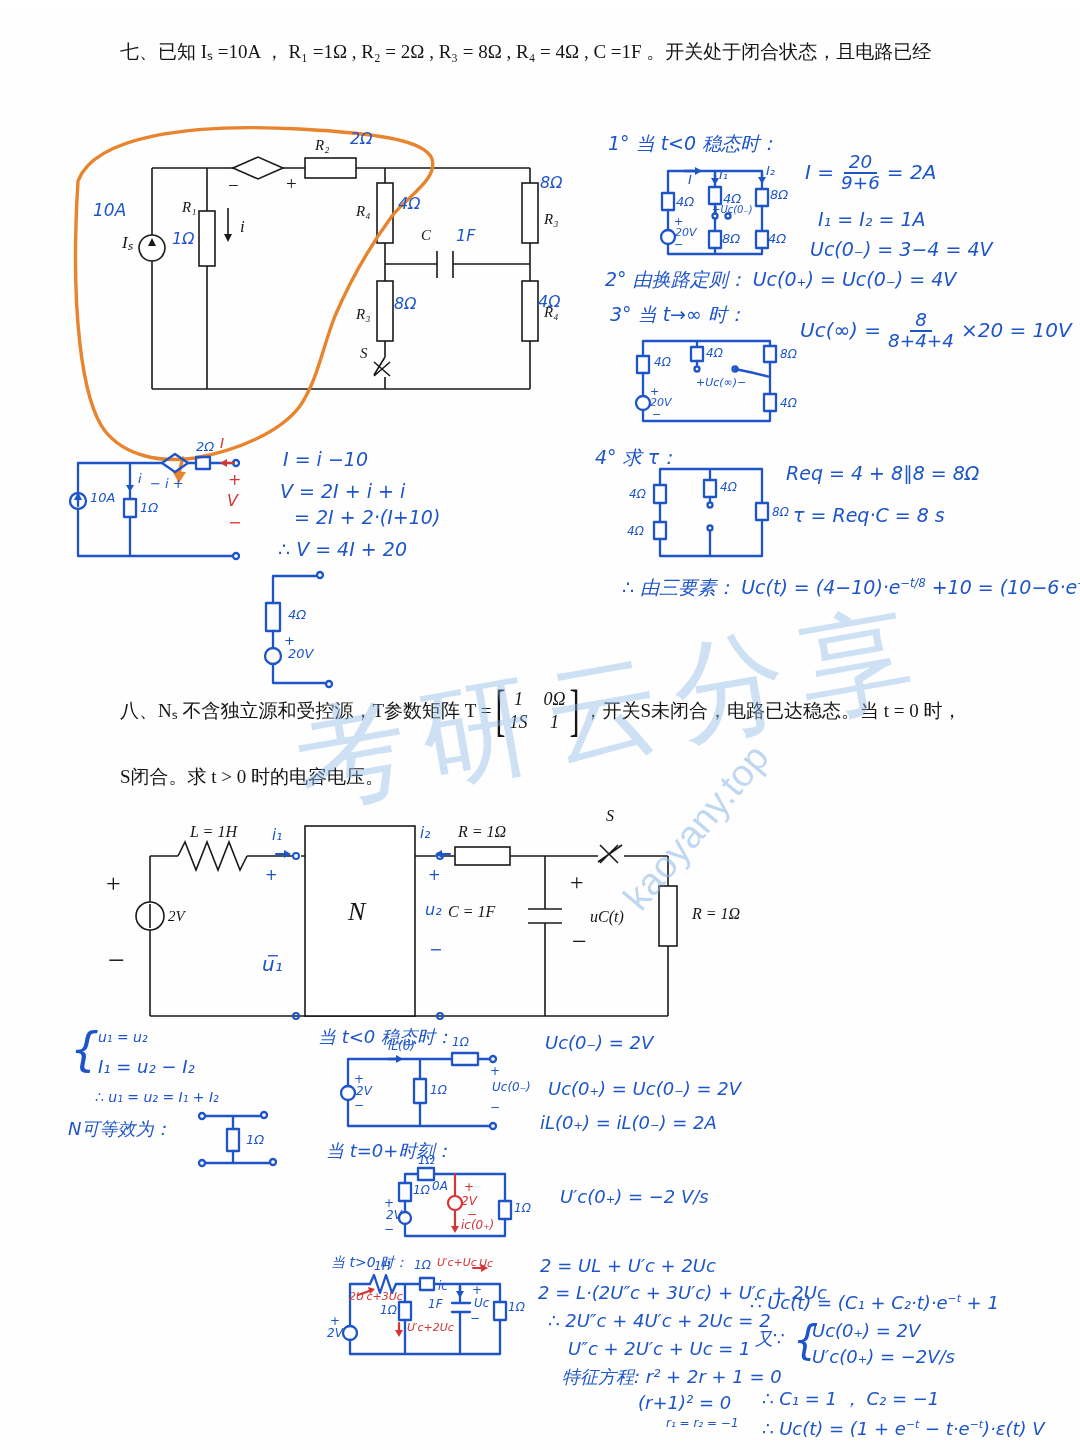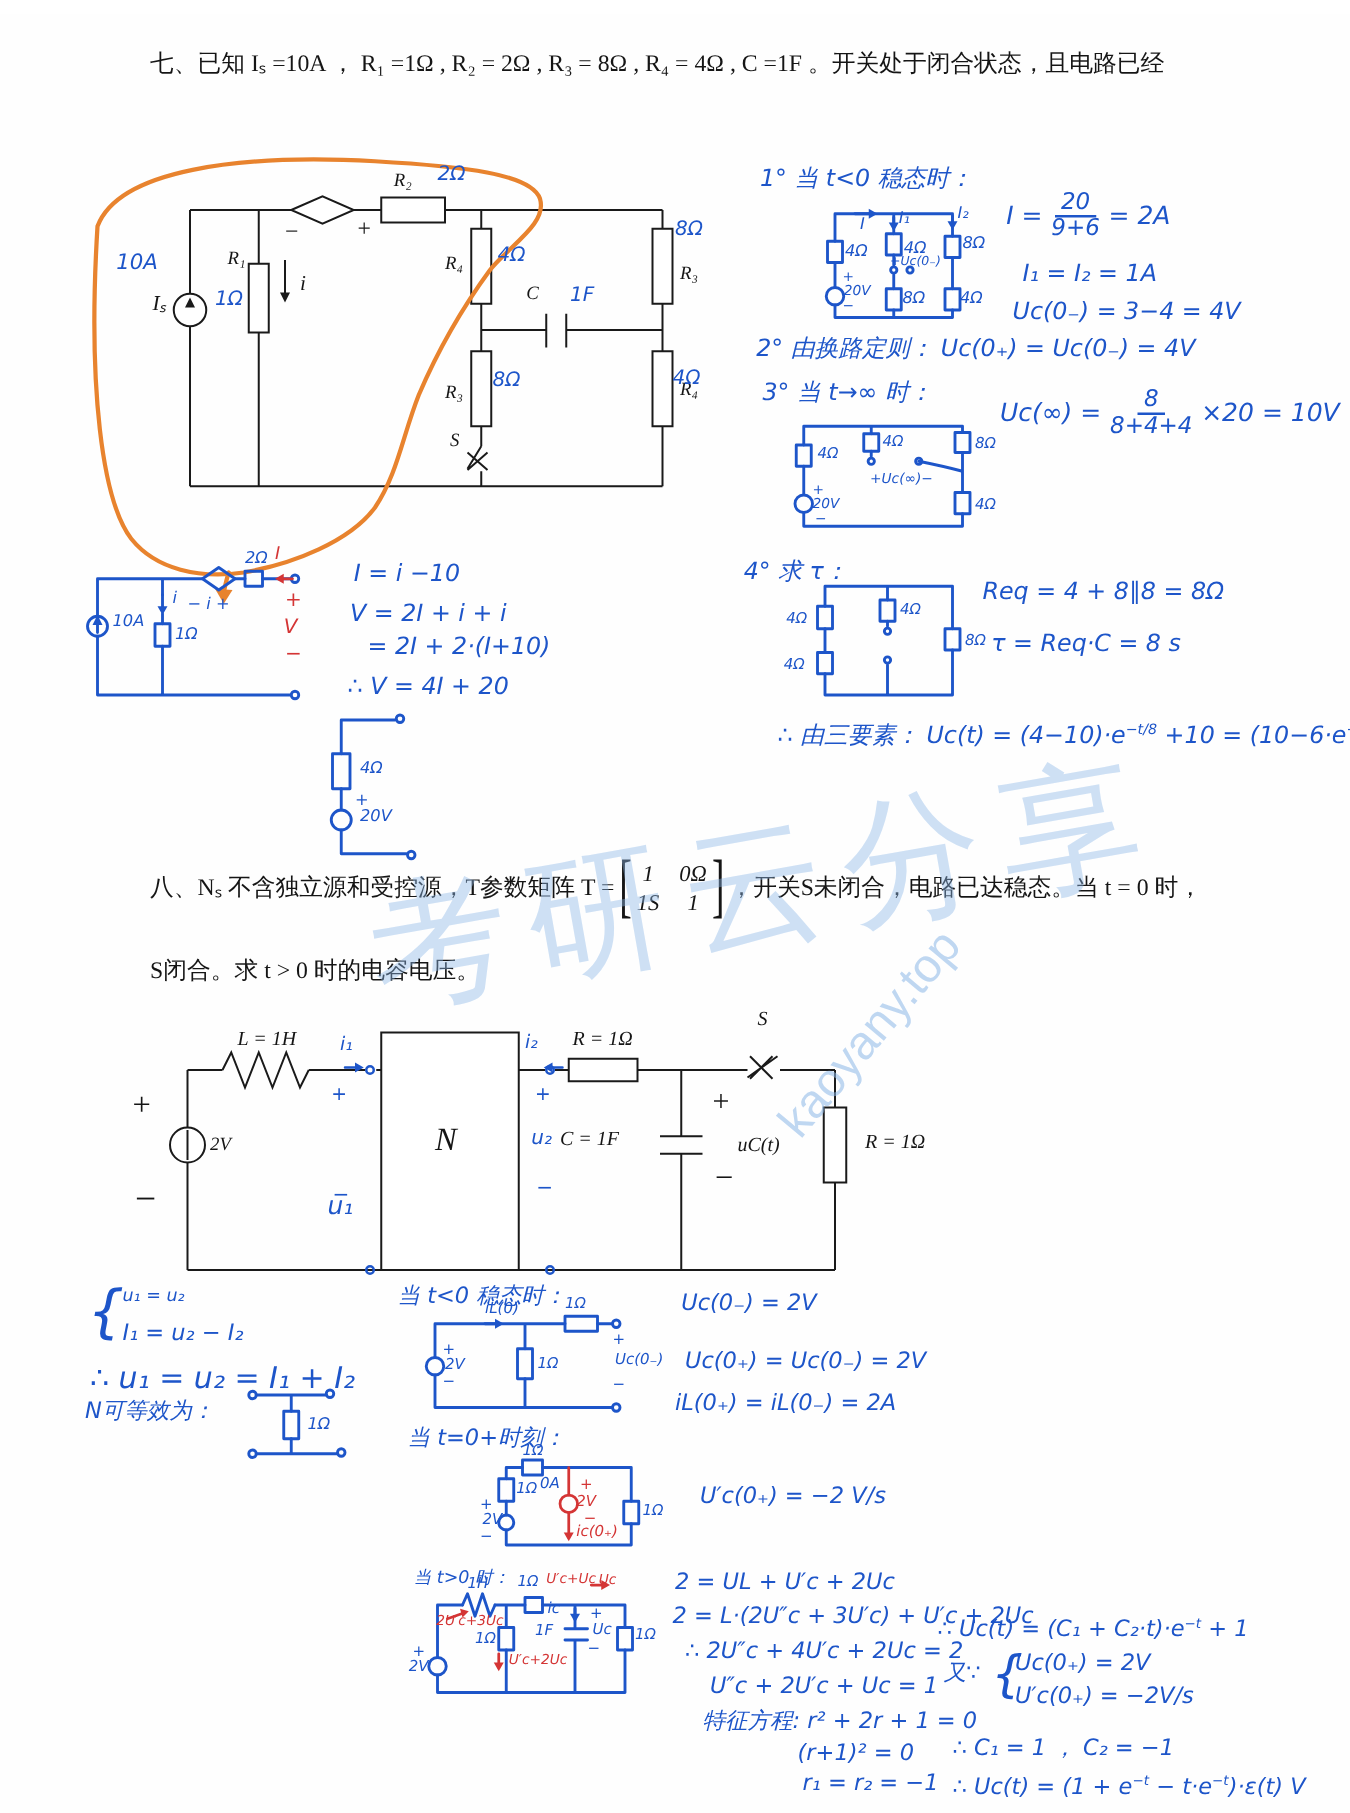--- a/index.html
+++ b/index.html
@@ -284,21 +284,21 @@
 <span class="ab hw hws" style="left:265px;top:856px;font-size:15px">+</span>
 <span class="ab hw hws" style="left:262px;top:942px;font-size:20px">u₁</span>
 <span class="ab hw hws" style="left:266px;top:936px;font-size:16px">−</span>
 <span class="ab hw hws" style="left:428px;top:856px;font-size:15px">+</span>
 <span class="ab hw hws" style="left:425px;top:890px;font-size:16px">u₂</span>
 <span class="ab hw hws" style="left:429px;top:930px;font-size:16px">−</span>
 
 <span class="ab hw" style="left:70px;top:1012px;font-size:46px;font-weight:300">{</span>
 <span class="ab hw" style="left:98px;top:1018px;font-size:14px">u₁ = u₂</span>
 <span class="ab hw" style="left:98px;top:1046px;font-size:18px">I₁ = u₂ − I₂</span>
-<span class="ab hw" style="left:72px;top:1078px;font-size:24px">∴ u₁ = u₂ = I₁ + I₂</span>
+<span class="ab hw" style="left:95px;top:1078px;font-size:14px">∴ u₁ = u₂ = I₁ + I₂</span>
 <span class="ab hw" style="left:68px;top:1108px;font-size:18px">N可等效为：</span>
 <span class="ab hw hws" style="left:246px;top:1122px">1Ω</span>
 
 <span class="ab hw" style="left:318px;top:1016px;font-size:18px">当 t&lt;0 稳态时：</span>
 <span class="ab hw hwt" style="left:388px;top:1029px">iL(0)</span>
 <span class="ab hw hwt" style="left:452px;top:1025px">1Ω</span>
 <span class="ab hw hwt" style="left:430px;top:1073px">1Ω</span>
 <span class="ab hw hwt" style="left:354px;top:1062px">+</span>
 <span class="ab hw hwt" style="left:356px;top:1074px">2V</span>
 <span class="ab hw hwt" style="left:354px;top:1088px">−</span>
@@ -337,21 +337,21 @@
 <span class="ab hw" style="left:545px;top:1022px;font-size:18px">Uc(0₋) = 2V</span>
 <span class="ab hw" style="left:548px;top:1068px;font-size:18px">Uc(0₊) = Uc(0₋) = 2V</span>
 <span class="ab hw" style="left:540px;top:1102px;font-size:18px">iL(0₊) = iL(0₋) = 2A</span>
 <span class="ab hw" style="left:560px;top:1176px;font-size:18px">U′c(0₊) = −2 V/s</span>
 <span class="ab hw" style="left:540px;top:1245px;font-size:18px">2 = UL + U′c + 2Uc</span>
 <span class="ab hw" style="left:538px;top:1272px;font-size:18px">2 = L·(2U″c + 3U′c) + U′c + 2Uc</span>
 <span class="ab hw" style="left:548px;top:1300px;font-size:18px">∴ 2U″c + 4U′c + 2Uc = 2</span>
 <span class="ab hw" style="left:568px;top:1328px;font-size:18px">U″c + 2U′c + Uc = 1</span>
 <span class="ab hw" style="left:562px;top:1356px;font-size:18px">特征方程: r² + 2r + 1 = 0</span>
 <span class="ab hw" style="left:638px;top:1382px;font-size:18px">(r+1)² = 0</span>
-<span class="ab hw" style="left:642px;top:1406px;font-size:18px">r₁ = r₂ = −1</span>
+<span class="ab hw" style="left:666px;top:1406px;font-size:12px">r₁ = r₂ = −1</span>
 
 <span class="ab hw" style="left:750px;top:1282px;font-size:18px"><span>∴ Uc(t) = (C₁ + C₂·t)·e</span><span class="sup">−t</span><span> + 1</span></span>
 <span class="ab hw" style="left:755px;top:1318px;font-size:18px">又∵</span>
 <span class="ab hw" style="left:793px;top:1306px;font-size:40px;font-weight:300">{</span>
 <span class="ab hw" style="left:812px;top:1310px;font-size:18px">Uc(0₊) = 2V</span>
 <span class="ab hw" style="left:812px;top:1336px;font-size:18px">U′c(0₊) = −2V/s</span>
 <span class="ab hw" style="left:762px;top:1378px;font-size:18px">∴ C₁ = 1 ， C₂ = −1</span>
 <span class="ab hw" style="left:762px;top:1408px;font-size:18px"><span>∴ Uc(t) = (1 + e</span><span class="sup">−t</span><span> − t·e</span><span class="sup">−t</span><span>)·ε(t) V</span></span>
 
 <span class="ab wm" style="left:285px;top:690px;font-size:112px;letter-spacing:16px;transform:rotate(-10deg);transform-origin:left top;font-family:'Liberation Serif',serif">考研云分享</span>

